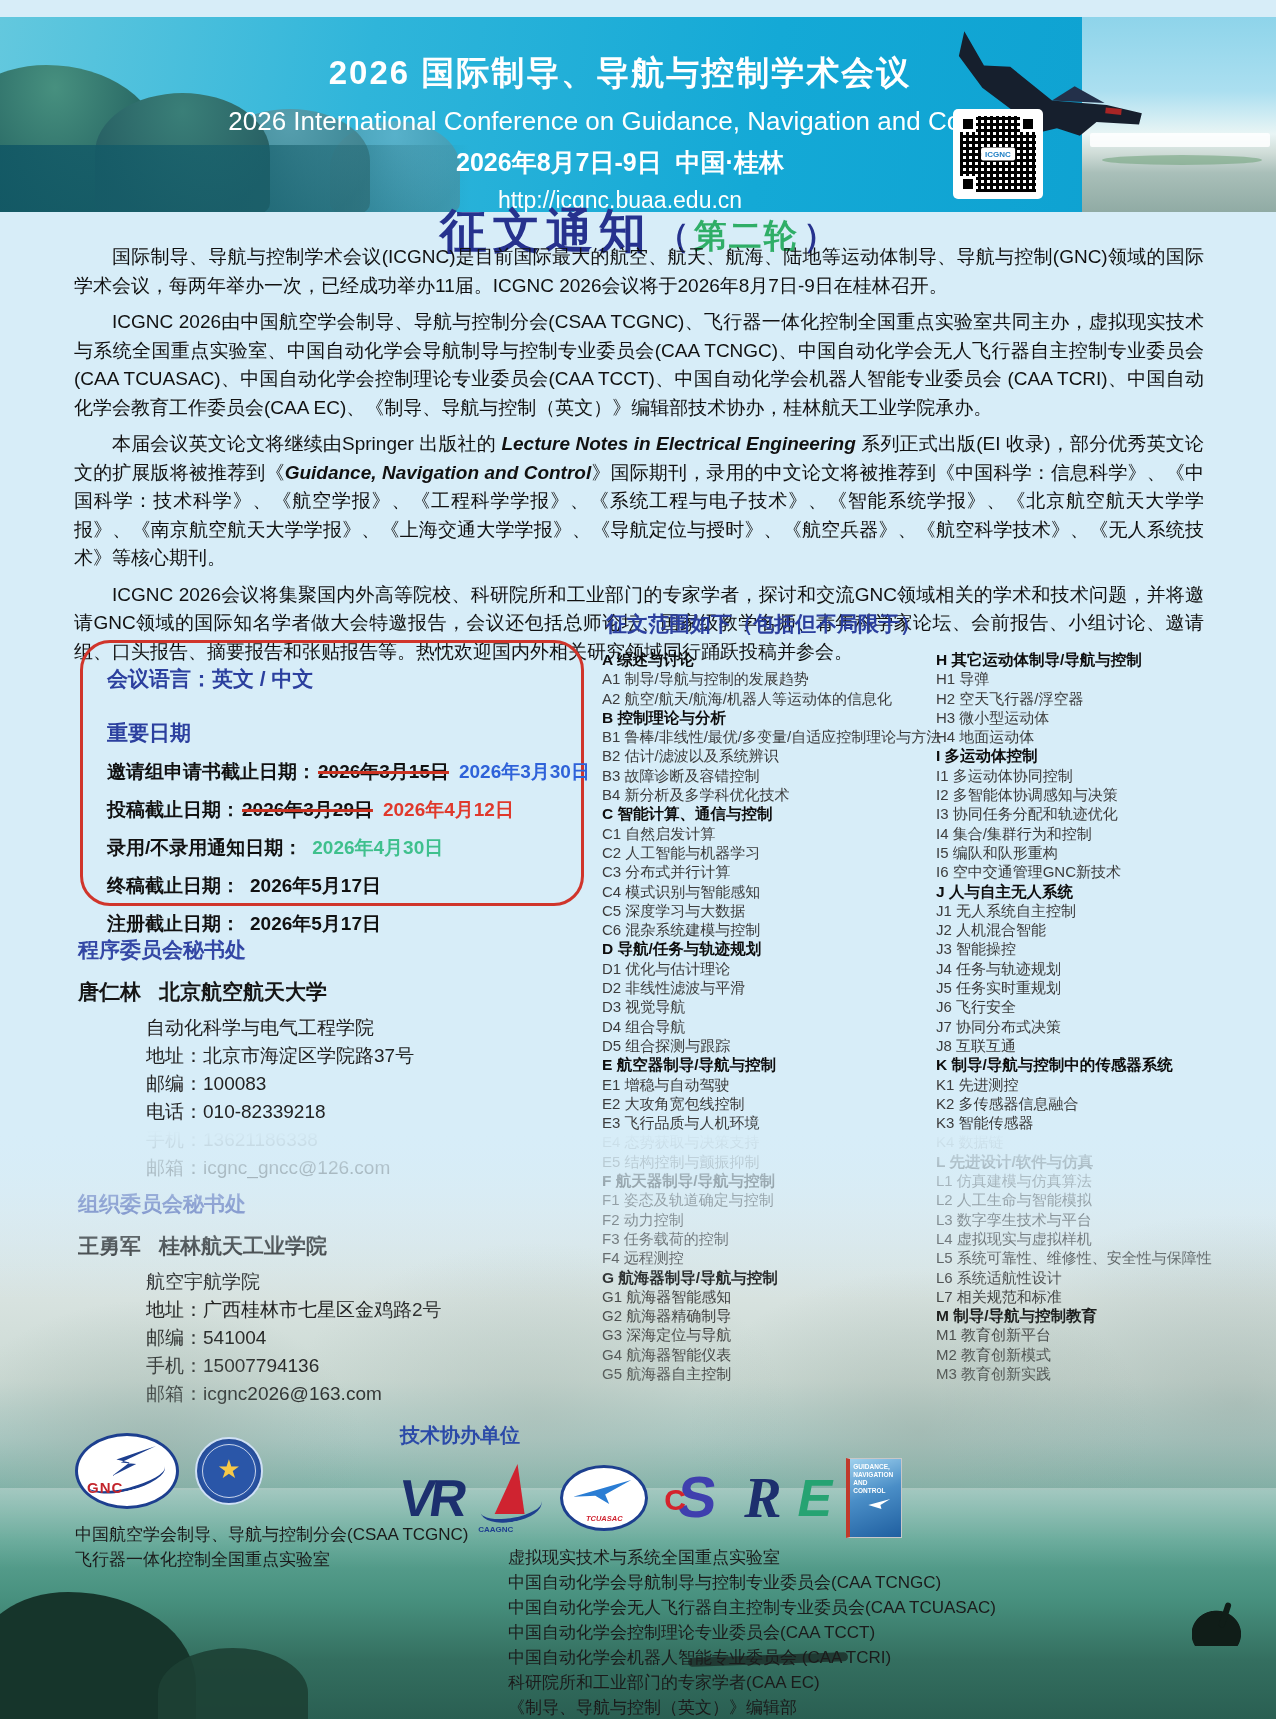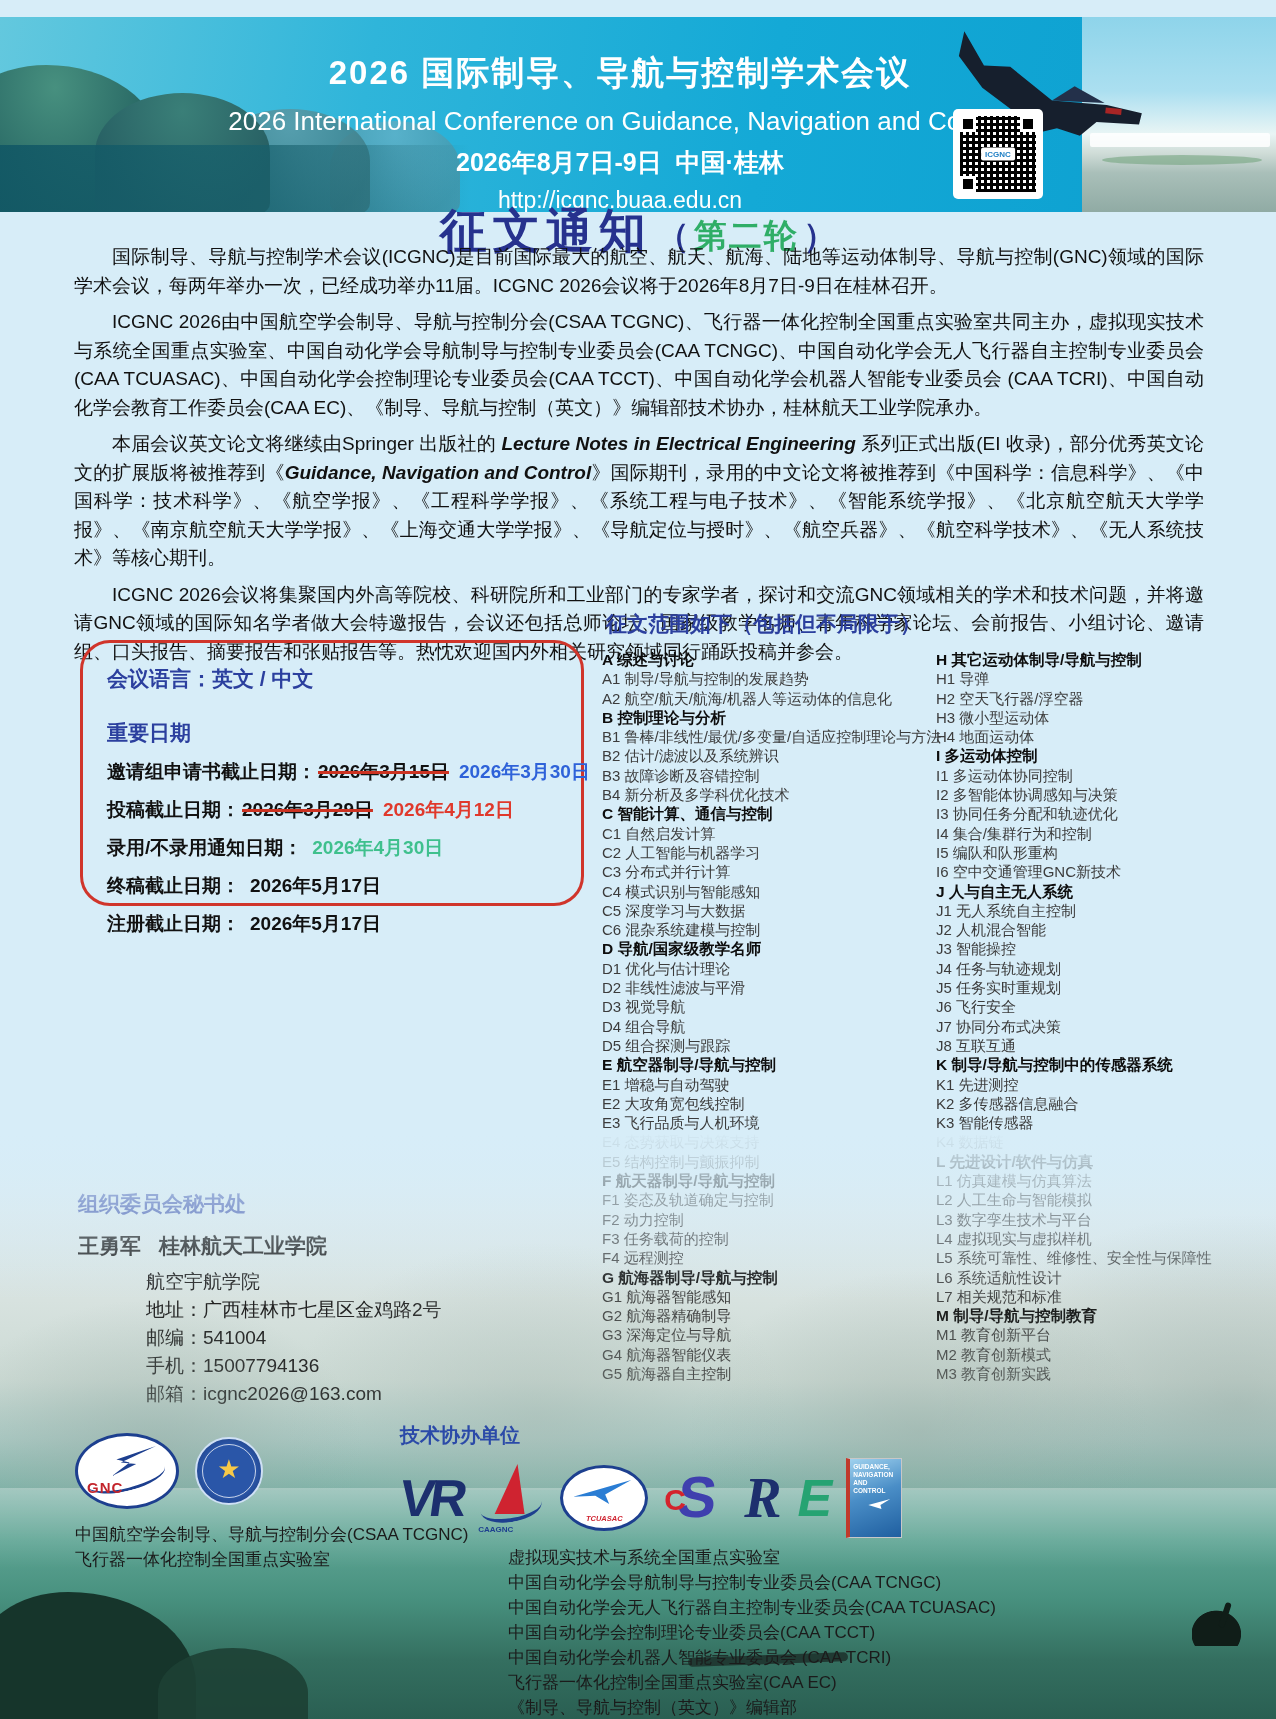--- a/index.html
+++ b/index.html
@@ -173,20 +173,32 @@
     <div class="imp-title">重要日期</div>
     <div>
         <div class="date-row"><span>邀请组申请书截止日期：</span><span class="old">2026年3月15日</span><span class="new c-blue">2026年3月30日</span></div>
         <div class="date-row"><span>投稿截止日期：</span><span class="old">2026年3月29日</span><span class="new c-red">2026年4月12日</span></div>
         <div class="date-row"><span>录用/不录用通知日期：</span><span class="new c-green">2026年4月30日</span></div>
         <div class="date-row"><span>终稿截止日期：</span><span class="new c-black">2026年5月17日</span></div>
         <div class="date-row"><span>注册截止日期：</span><span class="new c-black">2026年5月17日</span></div>
       </div>
   </div>
 
+  <div class="contact ct-prog">
+    <div class="c-head">程序委员会秘书处</div>
+    <div class="c-namerow"><span class="c-name">唐仁林</span><span class="c-org">北京航空航天大学</span></div>
+    <div class="c-lines">
+        <div class="c-line">自动化科学与电气工程学院</div>
+        <div class="c-line">地址：北京市海淀区学院路37号</div>
+        <div class="c-line">邮编：100083</div>
+        <div class="c-line">电话：010-82339218</div>
+        <div class="c-line">手机：13621186338</div>
+        <div class="c-line">邮箱：icgnc_gncc@126.com</div>
+      </div>
+  </div>
   <div class="contact ct-org">
     <div class="c-head">组织委员会秘书处</div>
     <div class="c-namerow"><span class="c-name">王勇军</span><span class="c-org">桂林航天工业学院</span></div>
     <div class="c-lines">
         <div class="c-line">航空宇航学院</div>
         <div class="c-line">地址：广西桂林市七星区金鸡路2号</div>
         <div class="c-line">邮编：541004</div>
         <div class="c-line">手机：15007794136</div>
         <div class="c-line">邮箱：icgnc2026@163.com</div>
       </div>
@@ -203,21 +215,21 @@
         <div class="t-item">B2 估计/滤波以及系统辨识</div>
         <div class="t-item">B3 故障诊断及容错控制</div>
         <div class="t-item">B4 新分析及多学科优化技术</div>
         <div class="t-head">C 智能计算、通信与控制</div>
         <div class="t-item">C1 自然启发计算</div>
         <div class="t-item">C2 人工智能与机器学习</div>
         <div class="t-item">C3 分布式并行计算</div>
         <div class="t-item">C4 模式识别与智能感知</div>
         <div class="t-item">C5 深度学习与大数据</div>
         <div class="t-item">C6 混杂系统建模与控制</div>
-        <div class="t-head">D 导航/国家级教学名师</div>
+        <div class="t-head">D 导航/任务与轨迹规划</div>
         <div class="t-item">D1 优化与估计理论</div>
         <div class="t-item">D2 非线性滤波与平滑</div>
         <div class="t-item">D3 视觉导航</div>
         <div class="t-item">D4 组合导航</div>
         <div class="t-item">D5 组合探测与跟踪</div>
         <div class="t-head">E 航空器制导/导航与控制</div>
         <div class="t-item">E1 增稳与自动驾驶</div>
         <div class="t-item">E2 大攻角宽包线控制</div>
         <div class="t-item">E3 飞行品质与人机环境</div>
         <div class="t-item">E4 态势获取与决策支持</div>
@@ -328,19 +340,19 @@
           </div>
         <div class="jplane"></div>
       </div>
     </div>
     <div class="org-lines">
         <div class="org-line">虚拟现实技术与系统全国重点实验室</div>
         <div class="org-line">中国自动化学会导航制导与控制专业委员会(CAA TCNGC)</div>
         <div class="org-line">中国自动化学会无人飞行器自主控制专业委员会(CAA TCUASAC)</div>
         <div class="org-line">中国自动化学会控制理论专业委员会(CAA TCCT)</div>
         <div class="org-line">中国自动化学会机器人智能专业委员会 (CAA TCRI)</div>
-        <div class="org-line">飞行器一体化控制全国重点实验室(CAA EC)</div>
+        <div class="org-line">科研院所和工业部门的专家学者(CAA EC)</div>
         <div class="org-line">《制导、导航与控制（英文）》编辑部</div>
       </div>
   </div>
 
 
 </div>
 
 </body></html>

